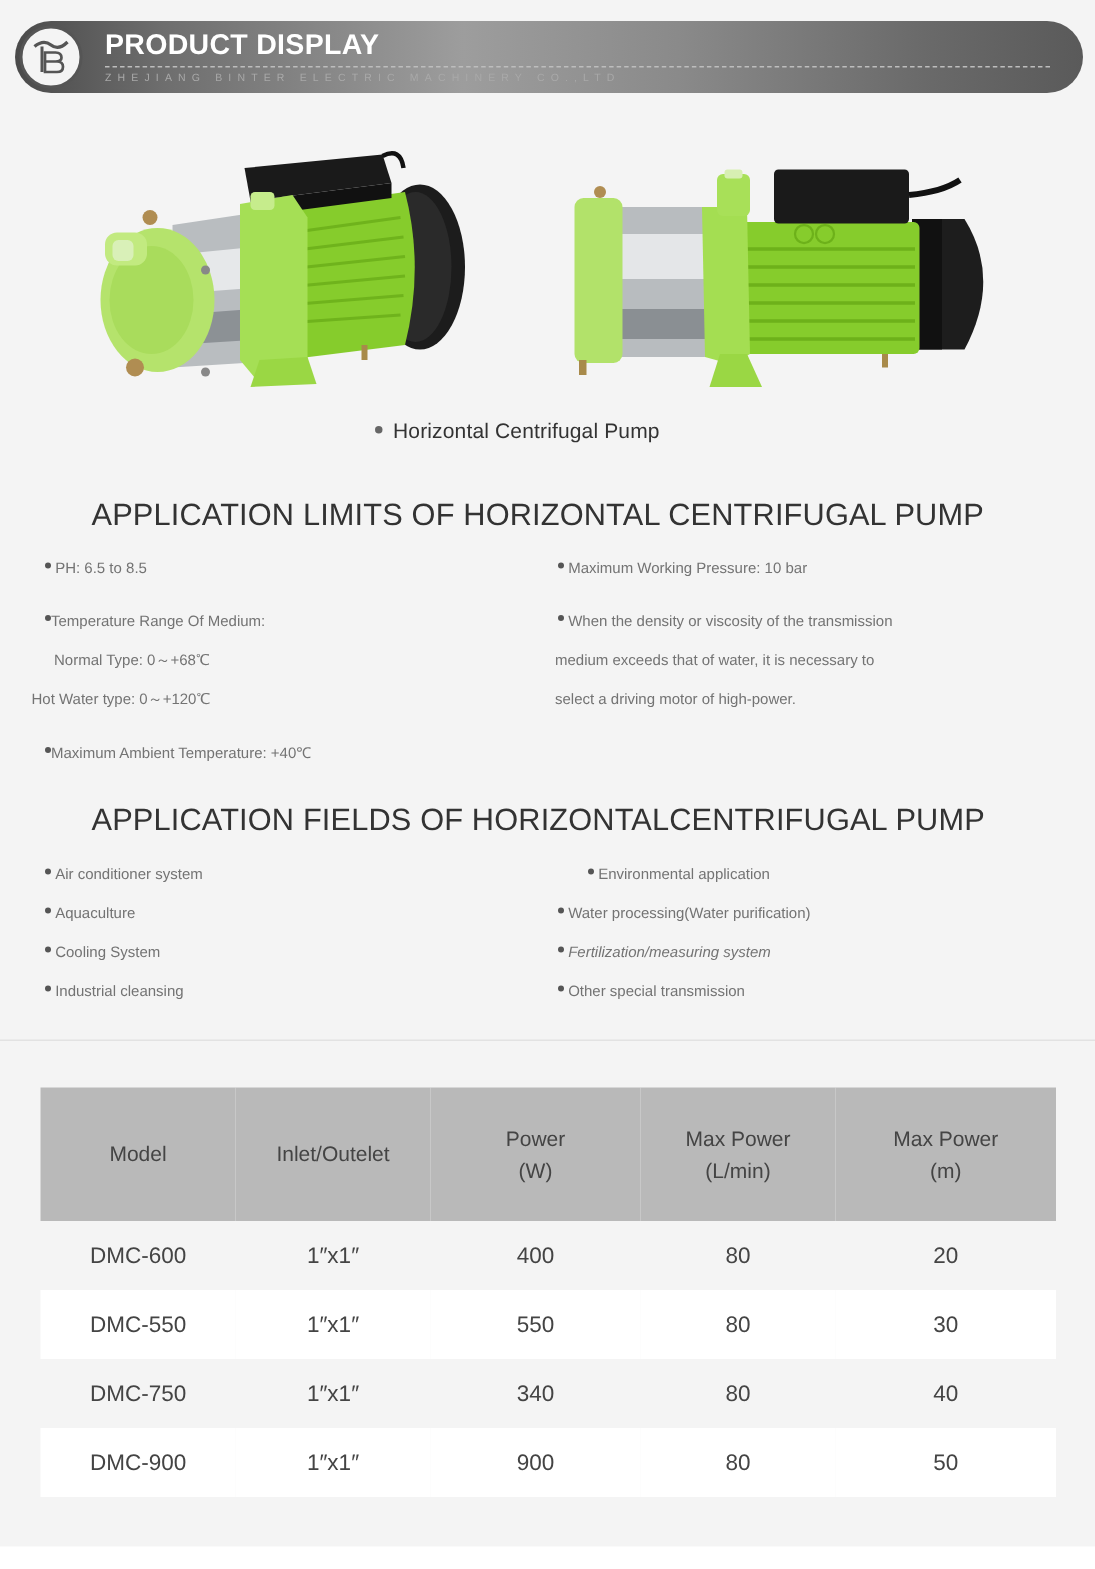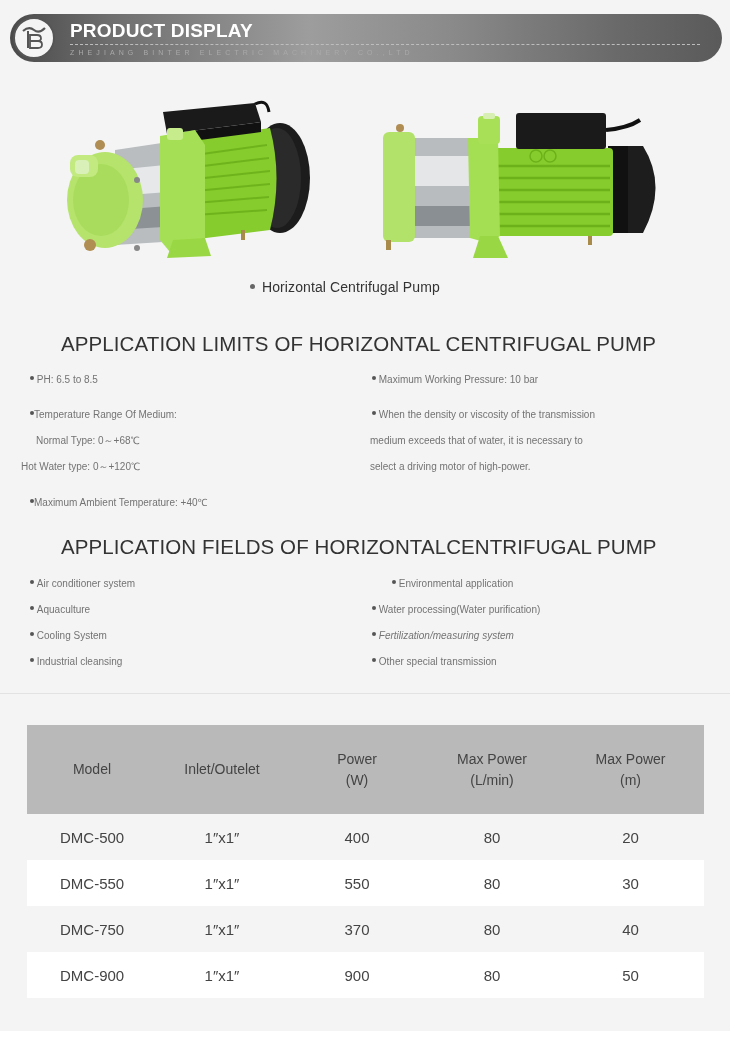--- a/index.html
+++ b/index.html
@@ -206,37 +206,37 @@
       <tr>
         <th><span>Model</span></th>
         <th><span>Inlet/Outelet</span></th>
         <th><span>Power</span><br><span>(W)</span></th>
         <th><span>Max Power</span><br><span>(L/min)</span></th>
         <th><span>Max Power</span><br><span>(m)</span></th>
       </tr>
     </thead>
     <tbody>
       <tr class="odd">
-        <td>DMC-500</td>
+        <td>DMC-600</td>
         <td>1″x1″</td>
         <td>400</td>
         <td>80</td>
         <td>20</td>
       </tr>
       <tr class="even">
         <td>DMC-550</td>
         <td>1″x1″</td>
         <td>550</td>
         <td>80</td>
         <td>30</td>
       </tr>
       <tr class="odd">
         <td>DMC-750</td>
         <td>1″x1″</td>
-        <td>370</td>
+        <td>340</td>
         <td>80</td>
         <td>40</td>
       </tr>
       <tr class="even">
         <td>DMC-900</td>
         <td>1″x1″</td>
         <td>900</td>
         <td>80</td>
         <td>50</td>
       </tr>

